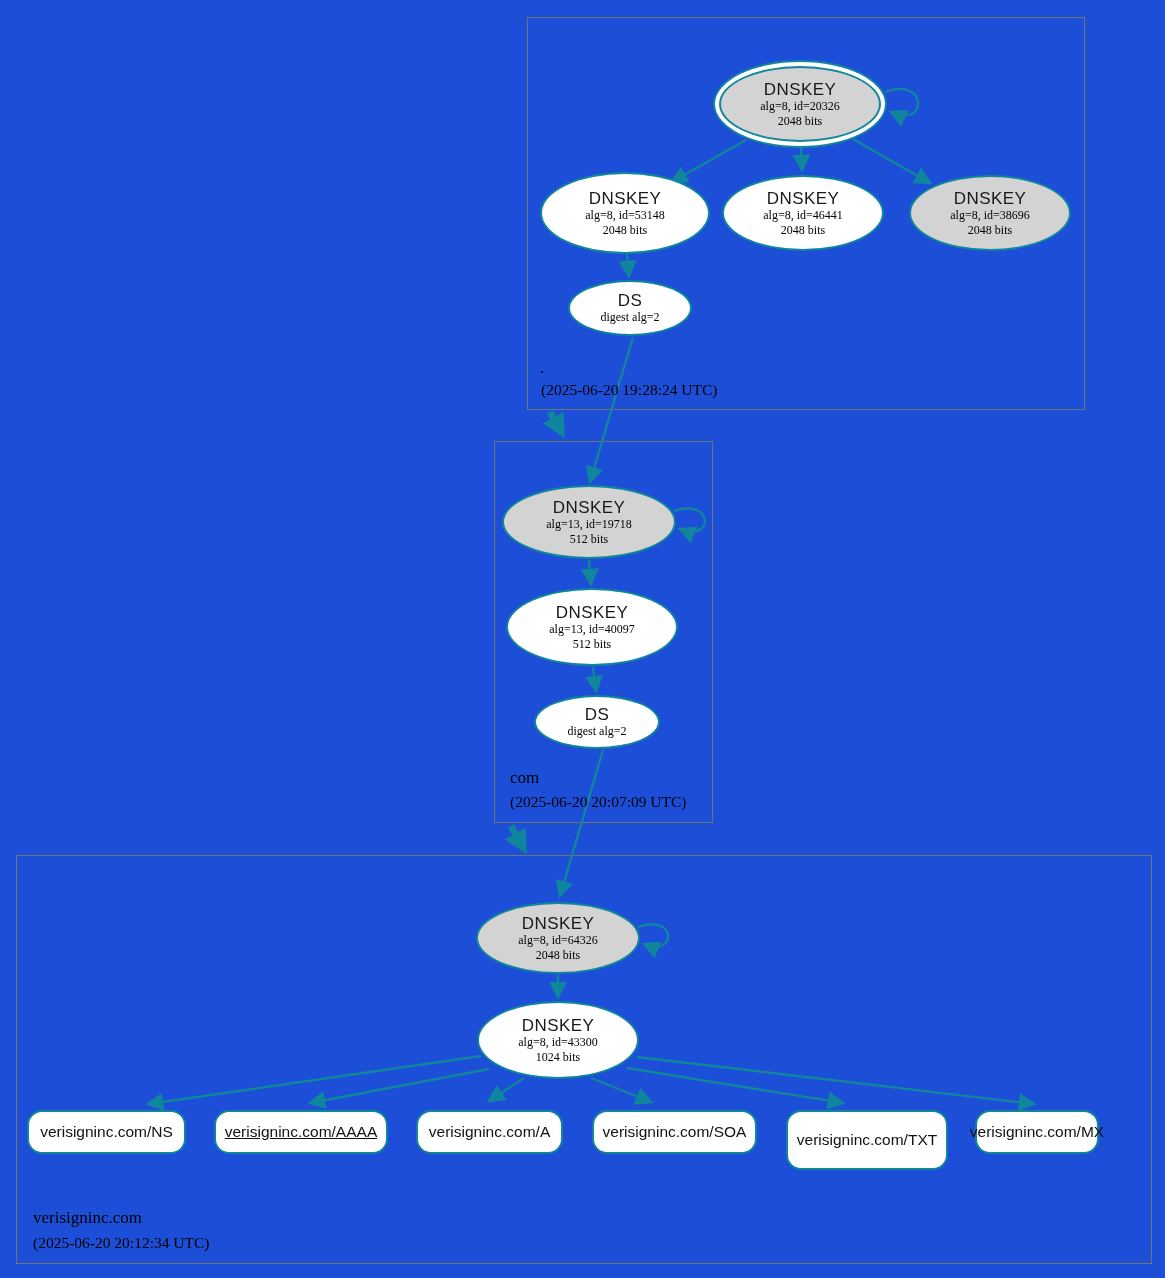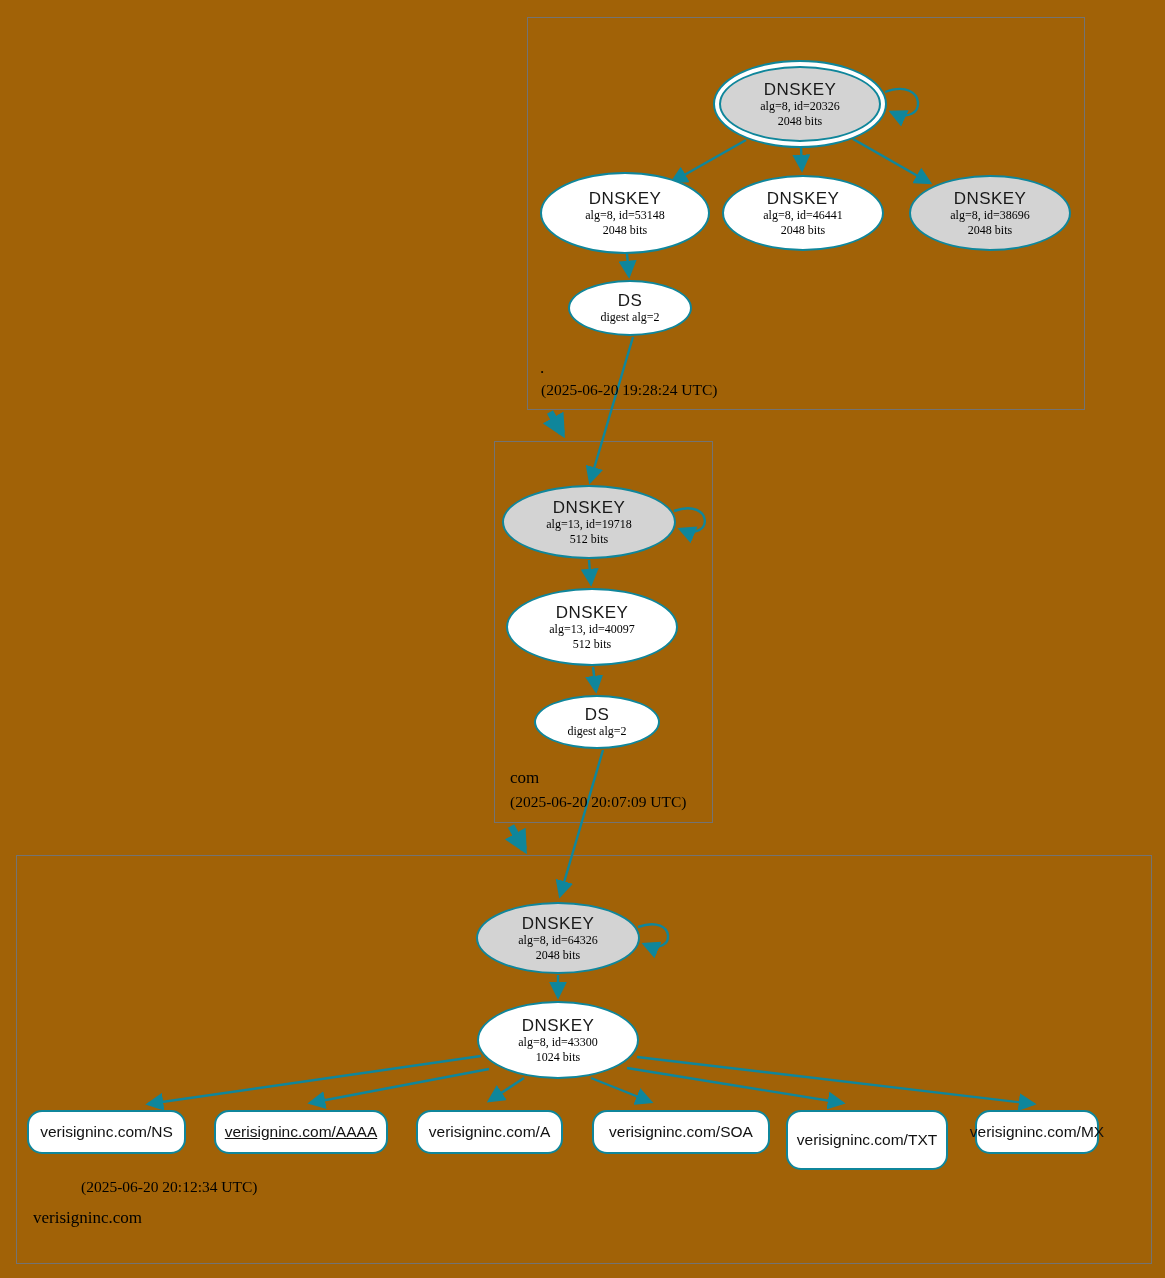--- a/index.html
+++ b/index.html
@@ -1,17 +1,17 @@
 <!DOCTYPE html>
 <html><head>
 <meta charset="utf-8">
 <style>
   :root { --teal:#0f869b; --gray:#d3d3d3; --boxborder:#737373; }
   html,body { margin:0; padding:0; background:#ffffff; }
-  .canvas { position:relative; width:1165px; height:1278px; background:#a16207;
+  .canvas { position:relative; width:1165px; height:1278px; background:#1d4ed8;
             font-family:"Liberation Sans", sans-serif; overflow:hidden; }
 
   .zonebox { position:absolute; border:1.5px solid var(--boxborder); background:transparent; z-index:1; }
 
   .edges { position:absolute; left:0; top:0; width:1165px; height:1278px; z-index:2; }
 
   .ellipse { position:absolute; box-sizing:border-box; border:2.4px solid var(--teal); border-radius:50%;
              background:#ffffff; display:flex; flex-direction:column; align-items:center; justify-content:center;
              z-index:3; text-align:center; }
   .ellipse.gray { background:var(--gray); }
@@ -142,26 +142,26 @@
 
   <div class="rrset" style="left:27px; top:1110px; width:159px; height:44px;">
     <span>verisigninc.com/NS</span>
   </div>
   <div class="rrset" style="left:214px; top:1110px; width:174px; height:44px;text-decoration:underline;">
     <span>verisigninc.com/AAAA</span>
   </div>
   <div class="rrset" style="left:416px; top:1110px; width:147px; height:44px;">
     <span>verisigninc.com/A</span>
   </div>
-  <div class="rrset" style="left:592px; top:1110px; width:178px; height:44px;">
+  <div class="rrset" style="left:592px; top:1110px; width:165px; height:44px;">
     <span>verisigninc.com/SOA</span>
   </div>
   <div class="rrset" style="left:786px; top:1110px; width:162px; height:60px;">
     <span>verisigninc.com/TXT</span>
   </div>
   <div class="rrset" style="left:975px; top:1110px; width:124px; height:44px;">
     <span>verisigninc.com/MX</span>
   </div>
 
   <div class="zone-name" style="left:33px; top:1208px;">verisigninc.com</div>
-  <div class="zone-ts" style="left:33px; top:1178px;margin-left:48px;">(2025-06-20 20:12:34 UTC)</div>
+  <div class="zone-ts" style="left:33px; top:1234px;">(2025-06-20 20:12:34 UTC)</div>
 
 </div>
 
 </body></html>

